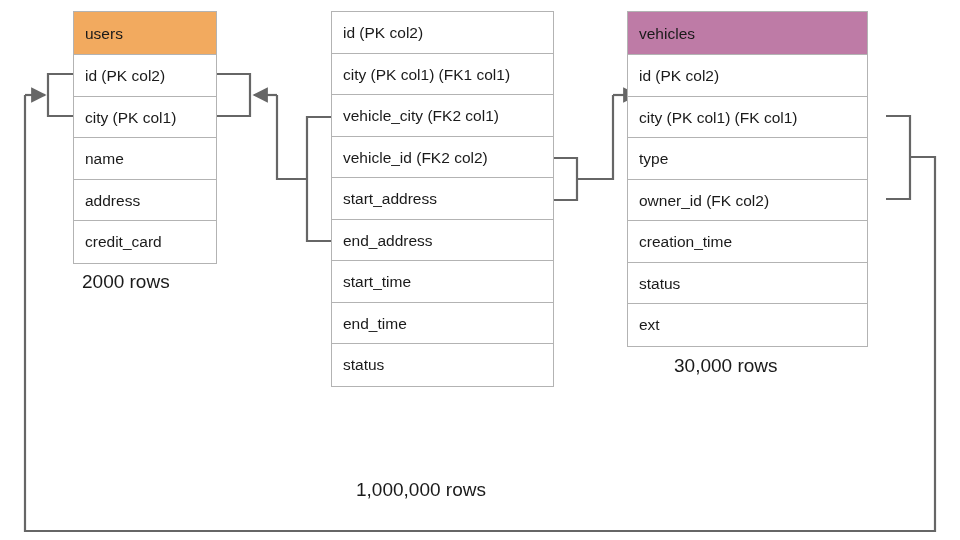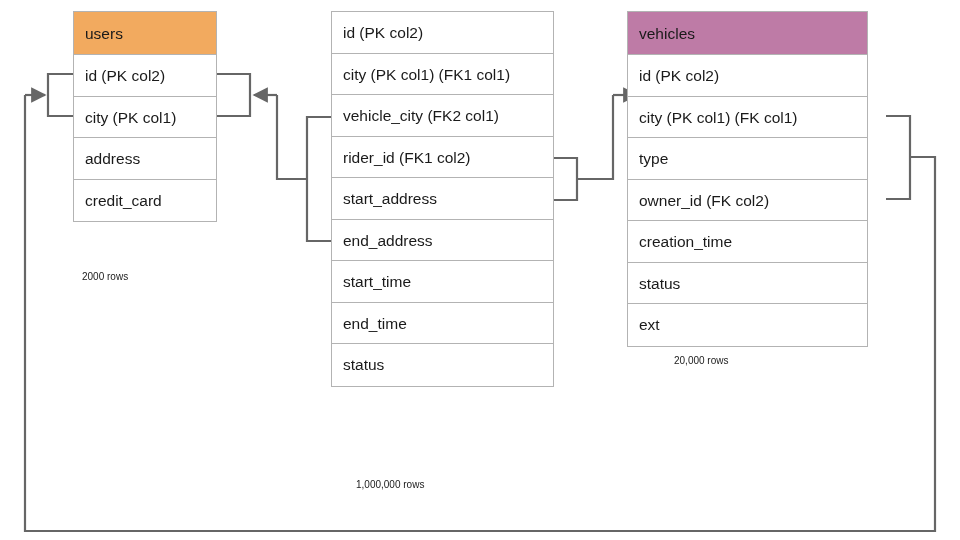--- a/index.html
+++ b/index.html
@@ -52,21 +52,21 @@
     border-bottom: 1px solid #b3b3b3;
     white-space: nowrap;
     overflow: hidden;
     background: #ffffff;
   }
   .tbl-row.last {
     border-bottom: none;
   }
   .row-count {
     position: absolute;
-    font-size: 10px;
+    font-size: 19px;
     color: #1a1a1a;
     white-space: nowrap;
     z-index: 2;
   }
 </style>
 </head>
 <body>
 
 <div id="canvas">
 
@@ -97,43 +97,44 @@
 
       <path d="M 910 157 L 935 157 L 935 531 L 25 531 L 25 95"></path>
       <path d="M 25 95 L 45 95" marker-end="url(#arrowL)"></path>
     </g>
   </svg>
 
   <div class="table-box" style="left:73px; top:11px; width:144px;">
     <div class="tbl-header" style="background:#F2AA5F;">users</div>
     <div class="tbl-row">id (PK col2)</div>
     <div class="tbl-row">city (PK col1)</div>
+    <div class="tbl-row">name</div>
     <div class="tbl-row">address</div>
     <div class="tbl-row last">credit_card</div>
   </div>
   <div class="row-count" style="left:82px; top:271px;">2000 rows</div>
 
   <div class="table-box" style="left:331px; top:11px; width:223px;">
     <div class="tbl-row">id (PK col2)</div>
     <div class="tbl-row">city (PK col1) (FK1 col1)</div>
     <div class="tbl-row">vehicle_city (FK2 col1)</div>
-    <div class="tbl-row">rider_id (FK1 col2)</div>
+    <div class="tbl-row">vehicle_id (FK2 col2)</div>
     <div class="tbl-row">start_address</div>
     <div class="tbl-row">end_address</div>
     <div class="tbl-row">start_time</div>
     <div class="tbl-row">end_time</div>
     <div class="tbl-row last">status</div>
   </div>
   <div class="row-count" style="left:356px; top:479px;">1,000,000 rows</div>
 
   <div class="table-box" style="left:627px; top:11px; width:241px;">
     <div class="tbl-header" style="background:#BE7BA6;">vehicles</div>
     <div class="tbl-row">id (PK col2)</div>
     <div class="tbl-row">city (PK col1) (FK col1)</div>
     <div class="tbl-row">type</div>
     <div class="tbl-row">owner_id (FK col2)</div>
     <div class="tbl-row">creation_time</div>
     <div class="tbl-row">status</div>
     <div class="tbl-row last">ext</div>
   </div>
-  <div class="row-count" style="left:674px; top:355px;">20,000 rows</div>
+  <div class="row-count" style="left:674px; top:355px;">30,000 rows</div>
 
 </div>
 
 </body></html>

